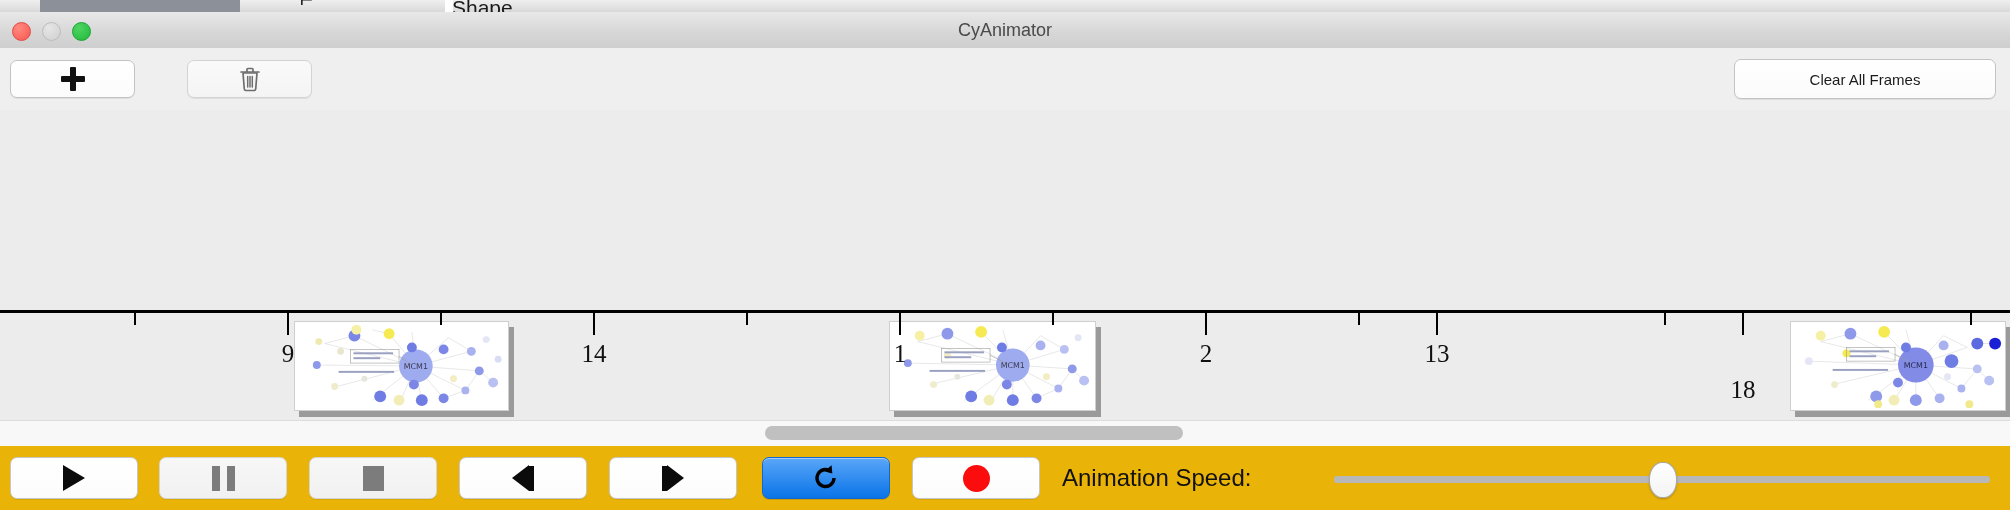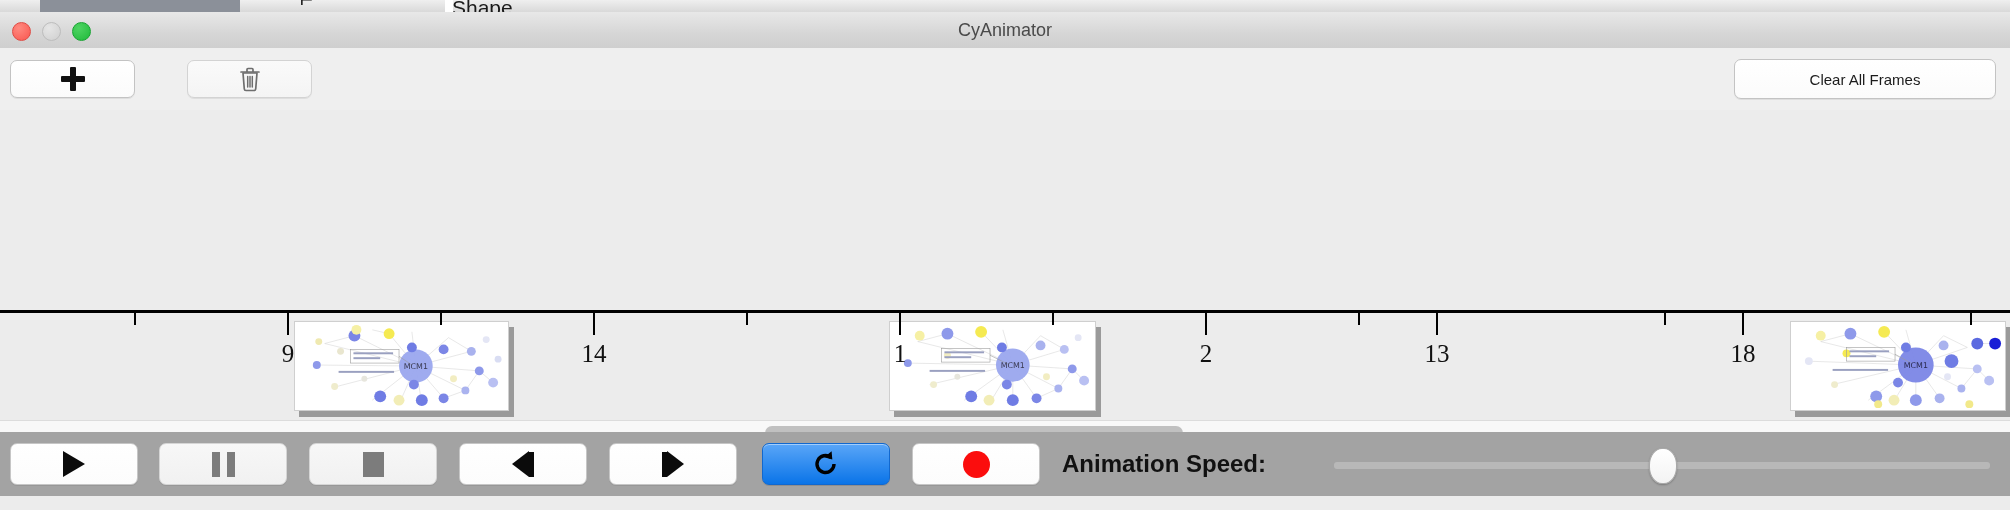--- a/index.html
+++ b/index.html
@@ -65,21 +65,21 @@
   .tlabel{position:absolute;top:30px;font-size:25px;color:#111;transform:translateX(-50%);
     font-family:"Liberation Serif",serif;}
   .axis-title{position:absolute;top:72px;width:2010px;text-align:center;font-size:23px;color:#111;}
 
   
   .scrollarea{position:absolute;left:0;top:420px;width:2010px;height:25px;background:#f8f8f8;
     border-top:1px solid #dcdcdc;border-bottom:1px solid #9a9a9a;}
   .scrollthumb{position:absolute;top:5px;height:14px;border-radius:7px;background:#c0c0c0;}
 
   
-  .controls{position:absolute;left:0;top:432px;width:2010px;height:64px;background:#a3a3a3;font-weight:bold;}
+  .controls{position:absolute;left:0;top:446px;width:2010px;height:64px;background:#eab308;}
   .cbtn{position:absolute;top:11px;height:42px;border:1px solid #c6c6c6;border-radius:7px;
     background:linear-gradient(to bottom,#ffffff,#fcfcfc);box-shadow:0 1px 0 rgba(0,0,0,.07);
     display:flex;align-items:center;justify-content:center;box-sizing:border-box;cursor:default;}
   .cbtn.dim{background:linear-gradient(to bottom,#f7f7f7,#f1f1f1);border-color:#d5d5d5;}
   .cbtn.active{background:linear-gradient(to bottom,#5aa6f8,#0a74e8);border-color:#1168cf;
     box-shadow:inset 0 1px 0 rgba(255,255,255,.45),0 1px 0 rgba(0,0,0,.12);}
   .ico-play{width:0;height:0;border-left:22px solid #0b0b0b;border-top:13px solid transparent;border-bottom:13px solid transparent;}
   .ico-pause{display:flex;gap:7px;}
   .ico-pause i{display:block;width:8px;height:25px;background:#7c7c7c;}
   .ico-stop{width:21px;height:25px;background:#7c7c7c;}
@@ -289,21 +289,21 @@
         <div class="tlabel" style="left: 288px;">9</div>
         <div class="tick major" style="left: 593px;"></div>
         <div class="tlabel" style="left: 594px;">14</div>
         <div class="tick major" style="left: 899px;"></div>
         <div class="tlabel" style="left: 900px;">1</div>
         <div class="tick major" style="left: 1205px;"></div>
         <div class="tlabel" style="left: 1206px;">2</div>
         <div class="tick major" style="left: 1436px;"></div>
         <div class="tlabel" style="left: 1437px;">13</div>
         <div class="tick major" style="left: 1742px;"></div>
-        <div class="tlabel" style="left: 1743px;">18</div>
+        <div class="tlabel" style="left: 1743px; margin-top: 36px;">18</div>
         <div class="tick minor" style="left: 134px;"></div>
         <div class="tick minor" style="left: 440px;"></div>
         <div class="tick minor" style="left: 746px;"></div>
         <div class="tick minor" style="left: 1052px;"></div>
         <div class="tick minor" style="left: 1358px;"></div>
         <div class="tick minor" style="left: 1664px;"></div>
         <div class="tick minor" style="left: 1970px;"></div>
       </div>
   </div>
 

